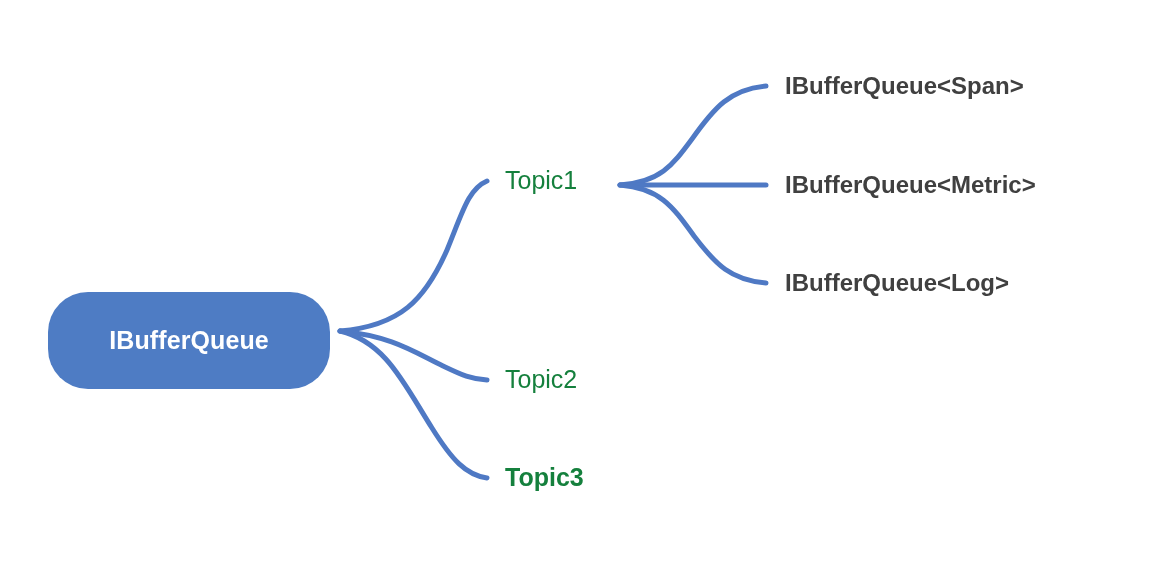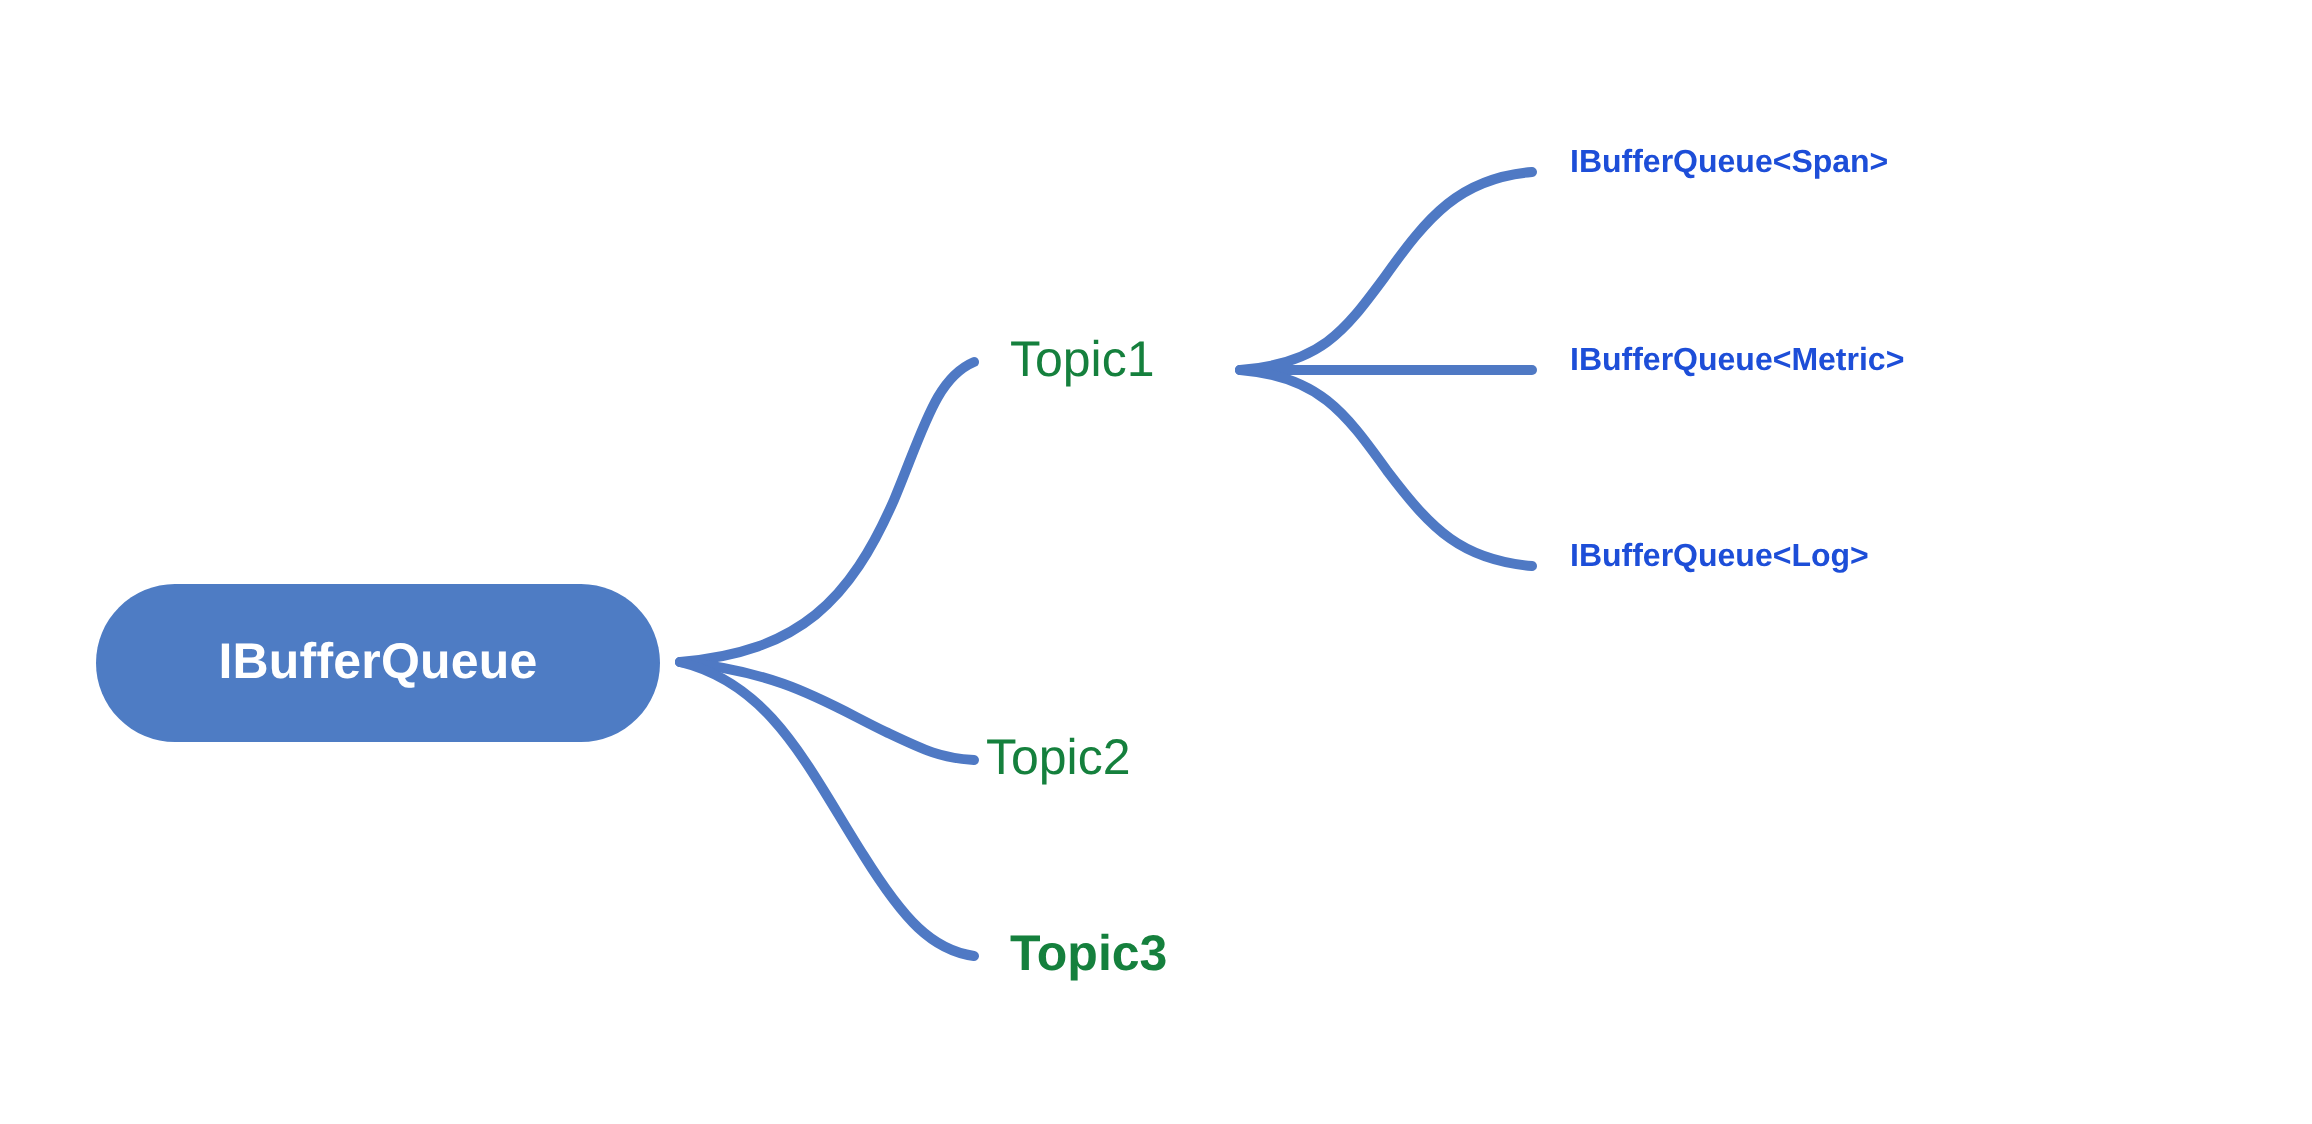--- a/index.html
+++ b/index.html
@@ -24,21 +24,21 @@
     top: 0;
     left: 0;
     width: 1156px;
     height: 562px;
   }
   .root-node {
     position: absolute;
     left: 48px;
     top: 292px;
     width: 282px;
-    height: 79px;
+    height: 97px;
     border-radius: 40px;
     background: #4e7cc4;
     display: flex;
     align-items: center;
     justify-content: center;
     box-sizing: border-box;
   }
   .root-label {
     color: #ffffff;
     font-size: 25px;
@@ -51,23 +51,23 @@
     position: absolute;
     font-size: 25px;
     font-weight: normal;
     color: #15803d;
     font-family: "Liberation Sans", sans-serif;
     white-space: nowrap;
     line-height: 1;
   }
   .leaf-label {
     position: absolute;
-    font-size: 16px;
+    font-size: 24px;
     font-weight: bold;
-    color: #1d4ed8;
+    color: #404040;
     font-family: "Liberation Sans", sans-serif;
     white-space: nowrap;
     line-height: 1;
   }
 </style>
 </head>
 <body>
 
 <div id="mindmap">
 
@@ -81,21 +81,21 @@
       <path d="M 620 185 C 660 188 673 207 694 236 C 716 265 731 280 766 283"></path>
     </g>
   </svg>
 
   <div class="root-node">
     <span class="root-label">IBufferQueue</span>
   </div>
 
   <div class="topic-label" style="left:505px; top:168px;">Topic1</div>
 
-  <div class="topic-label" style="left:493px; top:367px;">Topic2</div>
+  <div class="topic-label" style="left:505px; top:367px;">Topic2</div>
 
   <div class="topic-label" style="left:505px; top:465px;font-weight:bold;">Topic3</div>
 
   <div class="leaf-label" style="left:785px; top:74px;">IBufferQueue&lt;Span&gt;</div>
 
   <div class="leaf-label" style="left:785px; top:271px;">IBufferQueue&lt;Log&gt;</div>
 
   <div class="leaf-label" style="left:785px; top:173px;">IBufferQueue&lt;Metric&gt;</div>
 
 </div>

